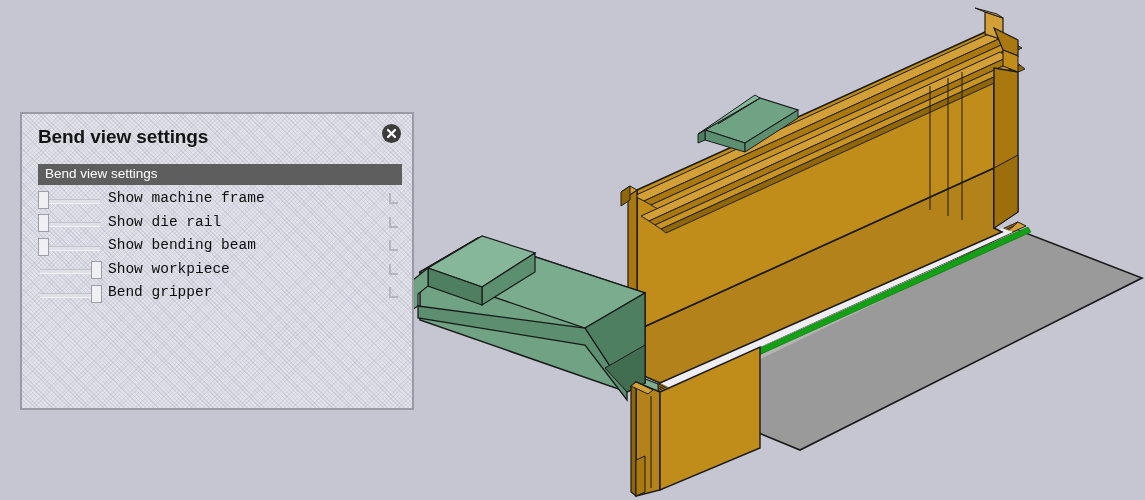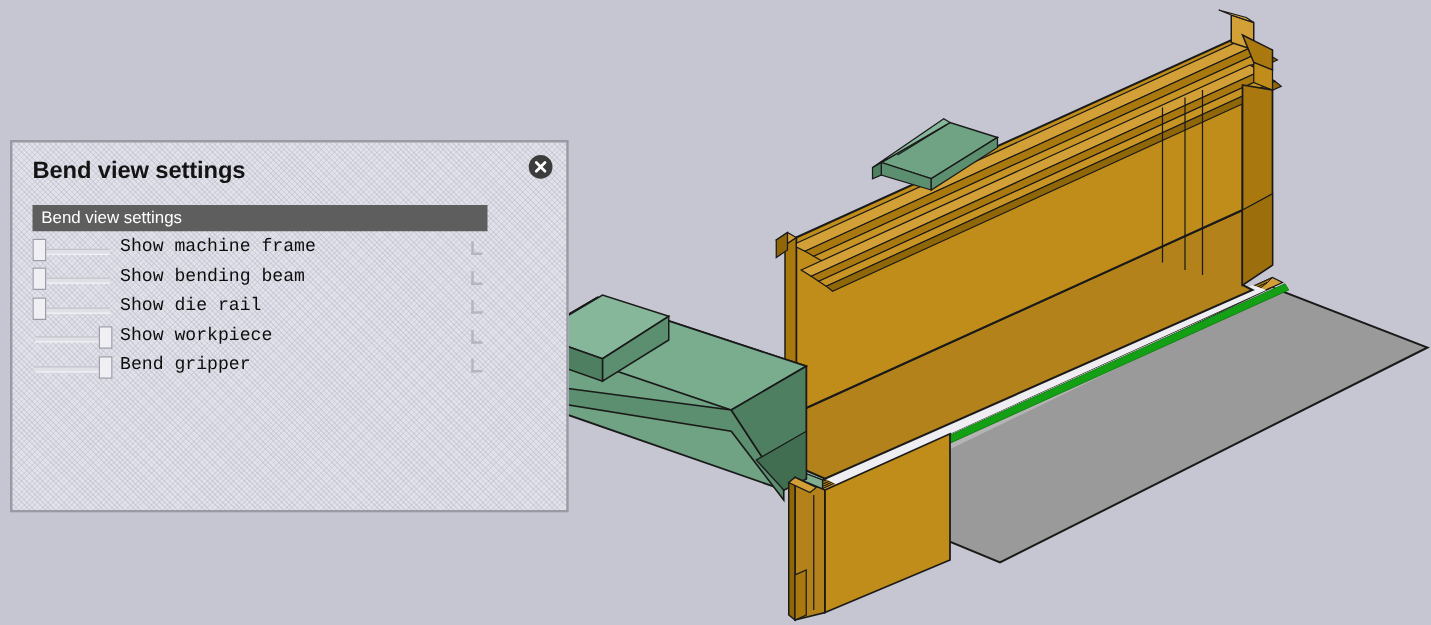--- a/index.html
+++ b/index.html
@@ -8,21 +8,21 @@
     background:#c6c6d2;
     font-family:"Liberation Sans", sans-serif;
   }
 
   
   #viewport{position:absolute;inset:0;overflow:hidden;}
   #viewport svg{display:block;width:1145px;height:500px;}
 
   
   #dialog{
-    position:absolute;left:8px;top:112px;width:447px;height:298px;
+    position:absolute;left:20px;top:112px;width:394px;height:298px;
     border:2px solid #9a9aa4;
     background-color:#e2e2ea;
     background-image:
       repeating-linear-gradient(45deg, rgba(168,168,188,.30) 0 1px, rgba(0,0,0,0) 1px 3px),
       repeating-linear-gradient(-45deg, rgba(168,168,188,.22) 0 1px, rgba(0,0,0,0) 1px 3px);
     box-sizing:border-box;
   }
 
   #dlg-title{
     position:absolute;left:16px;top:12px;
@@ -214,31 +214,31 @@
         <div class="label">Show machine frame</div>
         <div class="marker">
           <div class="corner"></div>
         </div>
       </div>
       <div class="row" data-state="off">
         <div class="slider">
           <div class="track"></div>
           <div class="handle"></div>
         </div>
+        <div class="label">Show die rail</div>
+        <div class="marker">
+          <div class="corner"></div>
+        </div>
+      </div>
+      <div class="row" data-state="off">
+        <div class="slider">
+          <div class="track"></div>
+          <div class="handle"></div>
+        </div>
         <div class="label">Show bending beam</div>
-        <div class="marker">
-          <div class="corner"></div>
-        </div>
-      </div>
-      <div class="row" data-state="off">
-        <div class="slider">
-          <div class="track"></div>
-          <div class="handle"></div>
-        </div>
-        <div class="label">Show die rail</div>
         <div class="marker">
           <div class="corner"></div>
         </div>
       </div>
       <div class="row" data-state="on">
         <div class="slider">
           <div class="track"></div>
           <div class="handle"></div>
         </div>
         <div class="label">Show workpiece</div>

